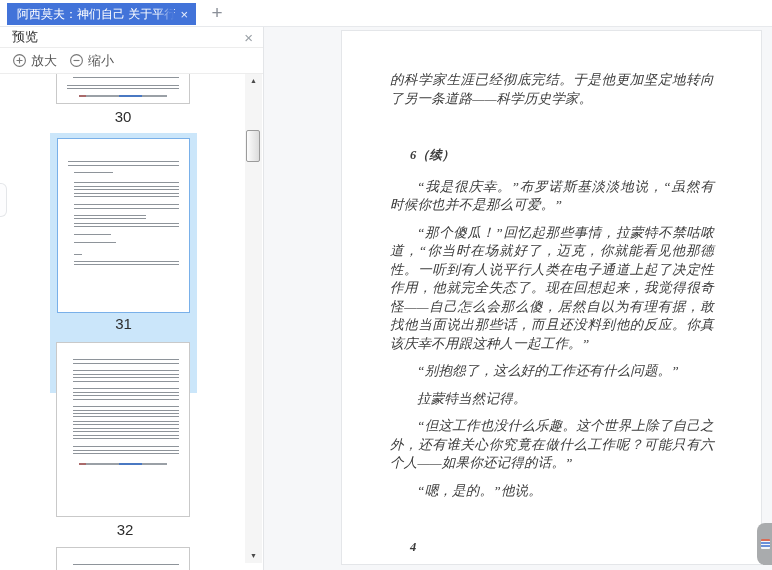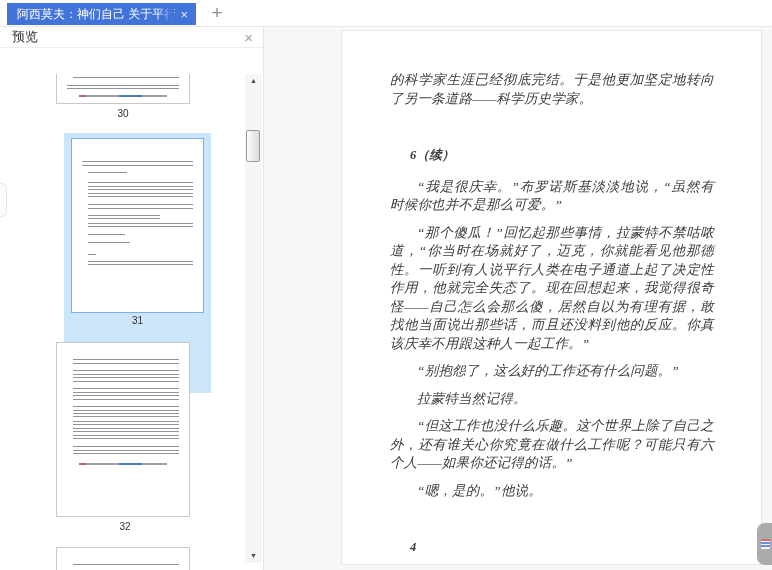--- a/index.html
+++ b/index.html
@@ -20,23 +20,23 @@
   .panel{position:absolute;left:0;top:27px;width:264px;height:543px;background:#fff;border-right:1px solid #e3e5e8;box-sizing:border-box;padding-left:30px;}
   .panel-header{position:absolute;left:0;top:0;width:100%;height:21px;border-bottom:1px solid #ededed;box-sizing:border-box;display:flex;align-items:center;}
   .panel-title{font-size:13px;color:#333;padding-left:12px;}
   .panel-close{margin-left:auto;margin-right:10px;color:#9aa0a6;font-size:15px;line-height:1;}
   .panel-toolbar{position:absolute;left:0;top:21px;width:100%;height:26px;border-bottom:1px solid #ededed;box-sizing:border-box;display:flex;align-items:center;padding-left:12px;gap:12px;}
   .tool-btn{display:flex;align-items:center;gap:4px;color:#555;font-size:13px;cursor:pointer;}
   
   .thumb-list{position:absolute;left:0;top:47px;width:245px;height:496px;overflow:hidden;}
   .thumb{position:absolute;background:#fff;box-sizing:border-box;}
   .t30{left:56px;top:0;width:134px;height:30px;border:1px solid #c9c9c9;border-top:none;}
-  .t30-label,.t31-label,.t32-label{position:absolute;width:134px;text-align:center;font-size:10px;color:#2d2d2d;font-family:"Liberation Sans",sans-serif;}
+  .t30-label,.t31-label,.t32-label{position:absolute;width:134px;text-align:center;font-size:15px;color:#2d2d2d;font-family:"Liberation Sans",sans-serif;}
   .t30-label{left:56px;top:34px;}
-  .sel-wrap{position:absolute;left:64px;top:59px;width:147px;height:260px;background:#cbe6fa;}
+  .sel-wrap{position:absolute;left:50px;top:59px;width:147px;height:260px;background:#cbe6fa;}
   .t31{left:7px;top:5px;width:133px;height:175px;border:1px solid #79b0e9;}
   .t31-label{left:0;top:182px;width:147px;}
   .t32{left:56px;top:268px;width:134px;height:175px;border:1px solid #c9c9c9;}
   .t32-label{left:58px;top:447px;}
   .t33{left:56px;top:473px;width:134px;height:23px;border:1px solid #c9c9c9;border-bottom:none;}
   
   .tl{background:repeating-linear-gradient(to bottom,#8e949a 0 1px,transparent 1px 3.5px);margin:0 10px 4px 10px;}
   .tl.ind{margin-left:16px;}
   .tl.short{width:30%;}
   .tfoot{height:2px;margin:6px 22px 5px;background:linear-gradient(to right,#aa6a6a 0 8%,#9aa0a6 8% 46%,#4a78c2 46% 72%,#9aa0a6 72% 100%);}
@@ -78,20 +78,36 @@
   </div>
   <div class="newtab">+</div>
 </div>
 
 <div class="panel">
   <div class="panel-header">
     <span class="panel-title">预览</span>
     <span class="panel-close">×</span>
   </div>
 
+  <div class="panel-toolbar">
+    <span class="tool-btn">
+      <svg width="15" height="15" viewBox="0 0 16 16">
+        <circle cx="8" cy="8" r="6.3" fill="none" stroke="#777" stroke-width="1.2"></circle>
+        <path d="M4.8 8h6.4M8 4.8v6.4" stroke="#777" stroke-width="1.2"></path>
+      </svg>
+      <span>放大</span>
+    </span>
+    <span class="tool-btn">
+      <svg width="15" height="15" viewBox="0 0 16 16">
+        <circle cx="8" cy="8" r="6.3" fill="none" stroke="#777" stroke-width="1.2"></circle>
+        <path d="M4.8 8h6.4" stroke="#777" stroke-width="1.2"></path>
+      </svg>
+      <span>缩小</span>
+    </span>
+  </div>
 
   <div class="thumb-list">
 
     <div class="thumb t30">
       <div class="tl ind" style="height:4px;margin-top:3px;"></div>
       <div class="tl" style="height:4px;"></div>
       <div class="tfoot"></div>
     </div>
     <div class="t30-label">30</div>
 

